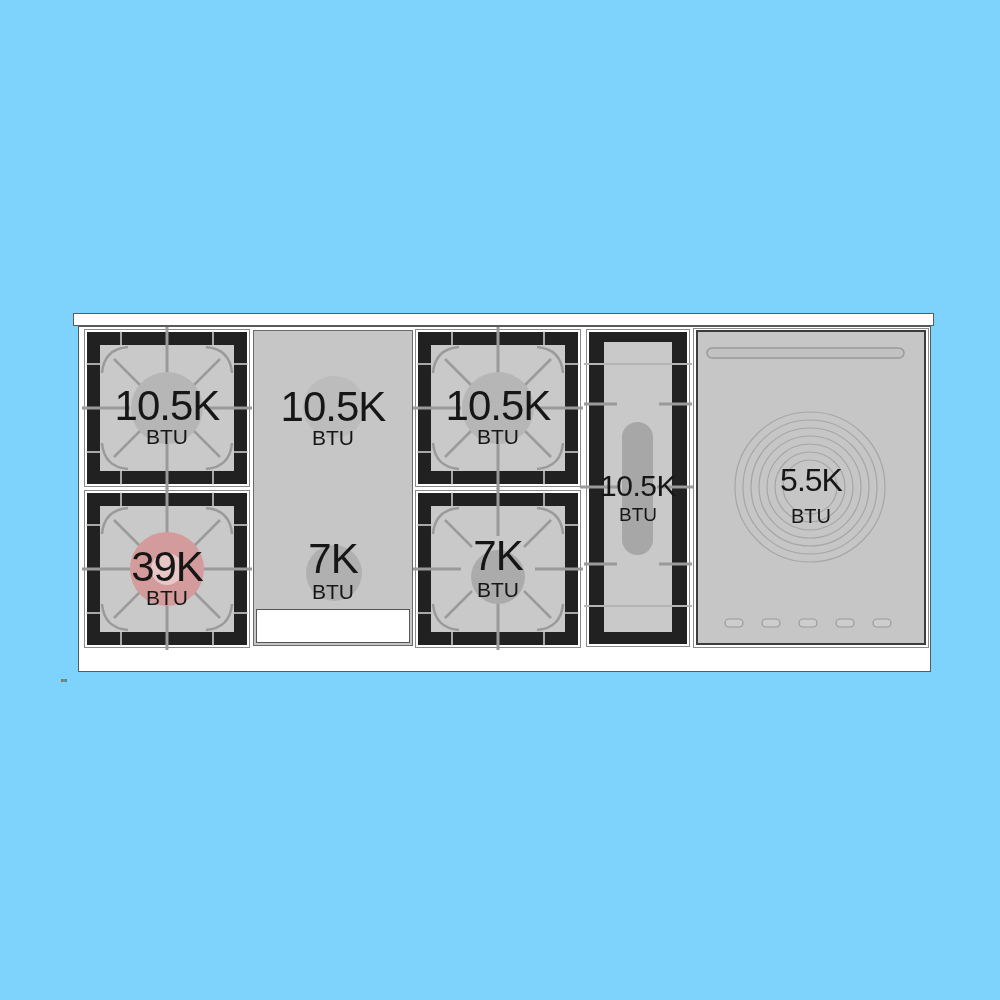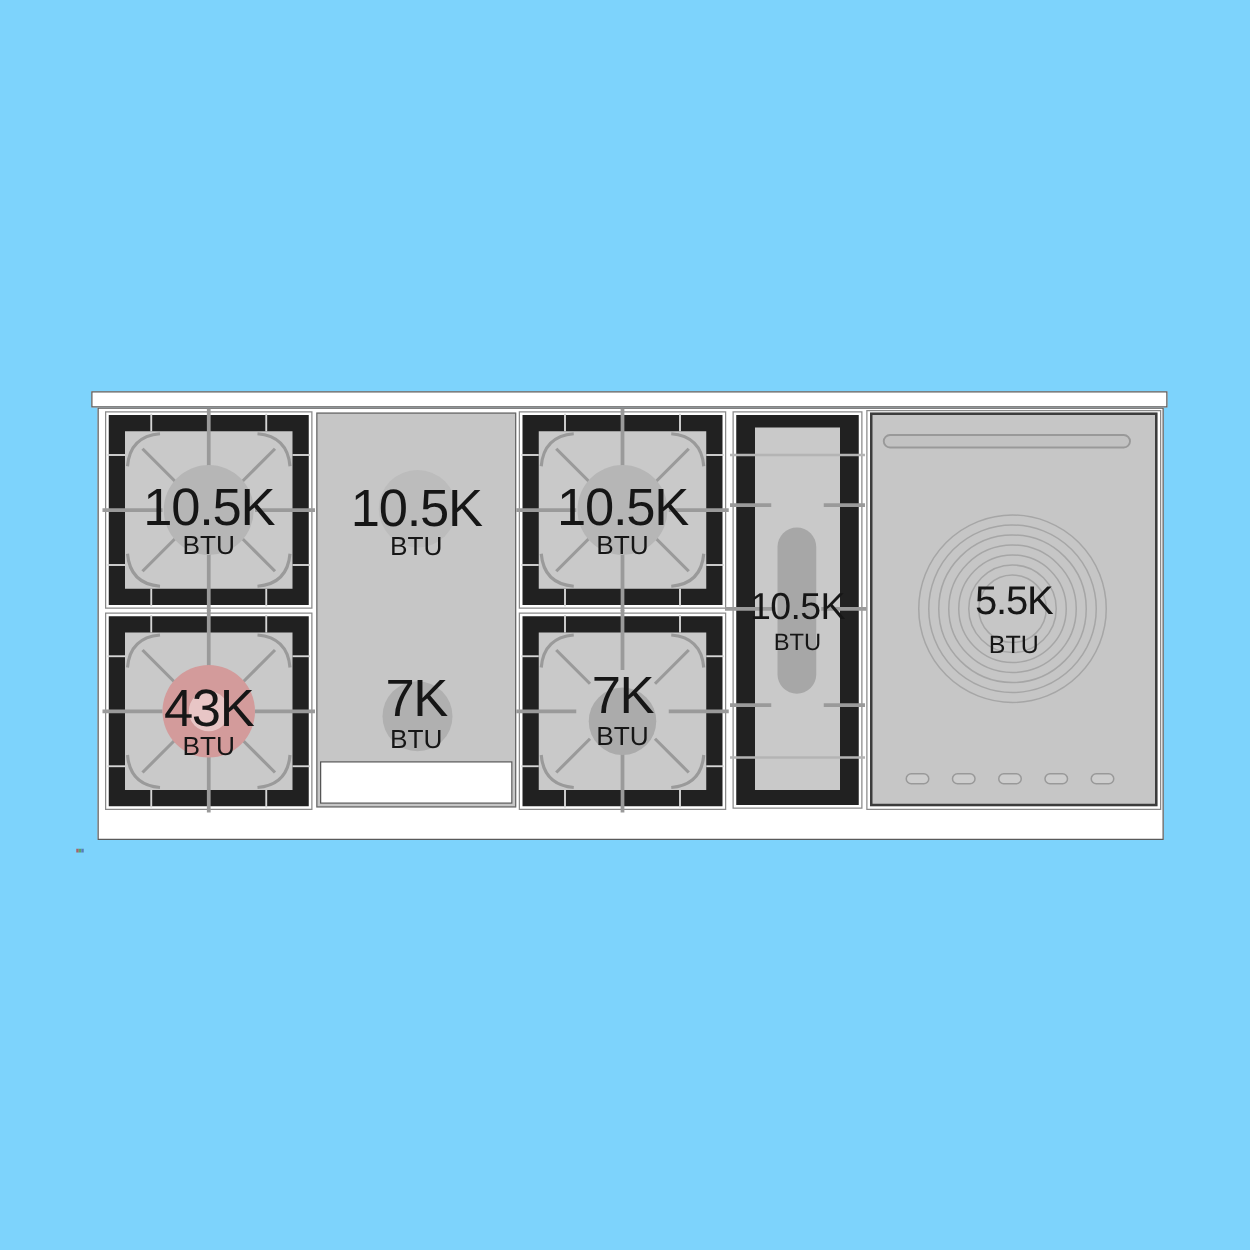--- a/index.html
+++ b/index.html
@@ -111,21 +111,21 @@
           <path d="M18 114 Q20 138 44 140"></path>
             <path d="M148 114 Q146 138 122 140"></path>
           <line x1="30" y1="30" x2="57" y2="57"></line>
             <line x1="136" y1="30" x2="109" y2="57"></line>
           <line x1="30" y1="128" x2="57" y2="101"></line>
             <line x1="136" y1="128" x2="109" y2="101"></line>
         </g>
         <circle cx="83" cy="79" r="37" fill="#d39b9b"></circle>
         <circle cx="83" cy="79" r="16" fill="#e8c6c6"></circle>
       </svg>
-      <div class="power">43K</div>
+      <div class="power">39K</div>
       <div class="unit">BTU</div>
     </div>
   </div>
 
   <div class="section griddle">
     <div class="gcircle gc1"></div>
     <div class="gcircle gc2"></div>
     <div class="power gpower1">10.5K</div>
     <div class="unit gunit1">BTU</div>
     <div class="power gpower2">7K</div>

